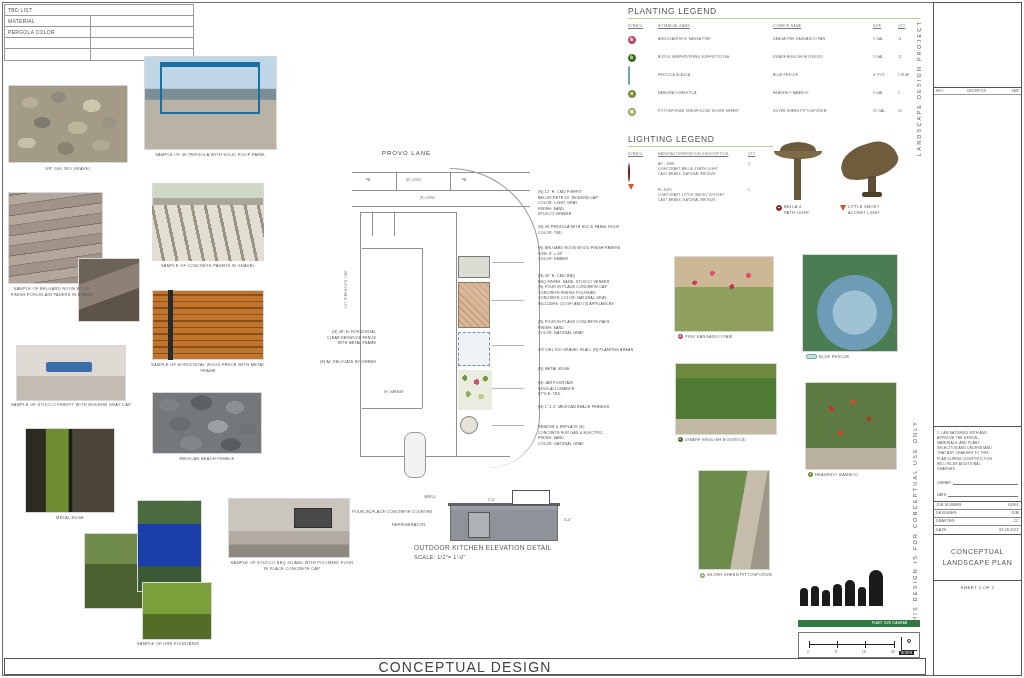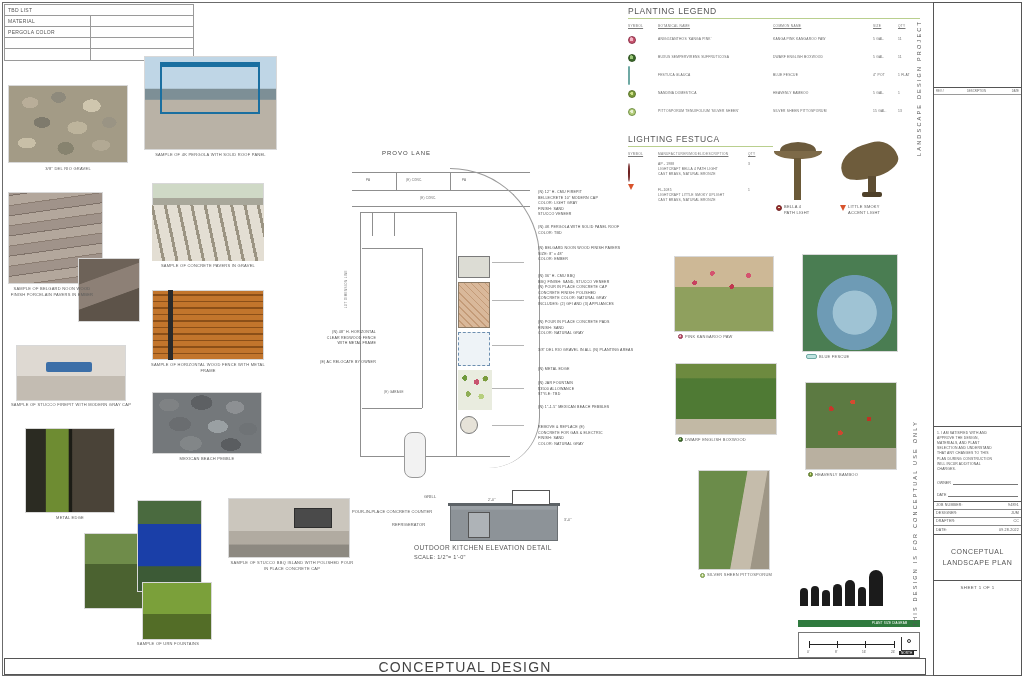--- a/index.html
+++ b/index.html
@@ -363,21 +363,21 @@
           <span class="sym sym-pit"></span>
         </div>
       <div class="lg-cell" style="width:115px;">PITTOSPORUM TENUIFOLIUM 'SILVER SHEEN'</div>
       <div class="lg-cell" style="width:100px;">SILVER SHEEN PITTOSPORUM</div>
       <div class="lg-cell" style="width:25px;">15 GAL.</div>
       <div class="lg-cell" style="width:20px;">13</div>
     </div>
   </div>
 
   <div class="abs" style="left:628px; top:134px; width:240px;">
-    <div class="legend-title">LIGHTING FESTUCA</div>
+    <div class="legend-title">LIGHTING LEGEND</div>
     <div class="legend-rule" style="width:145px;"></div>
     <div style="display:flex; margin-top:5px;">
       <div class="lg-head" style="width:30px;">SYMBOL</div>
       <div class="lg-head" style="width:90px;">MANUFACTURER/MODEL/DESCRIPTION</div>
       <div class="lg-head" style="width:20px;">QTY</div>
     </div>
     <div style="display:flex; align-items:flex-start; margin-top:6px;">
       <div style="width:30px; padding-top:2px;"><span class="sym-path"></span></div>
       <div class="lg-cell" style="width:90px; white-space:pre-line;">AP - 1988
 LIGHTCRAFT BELLA 4 PATH LIGHT

